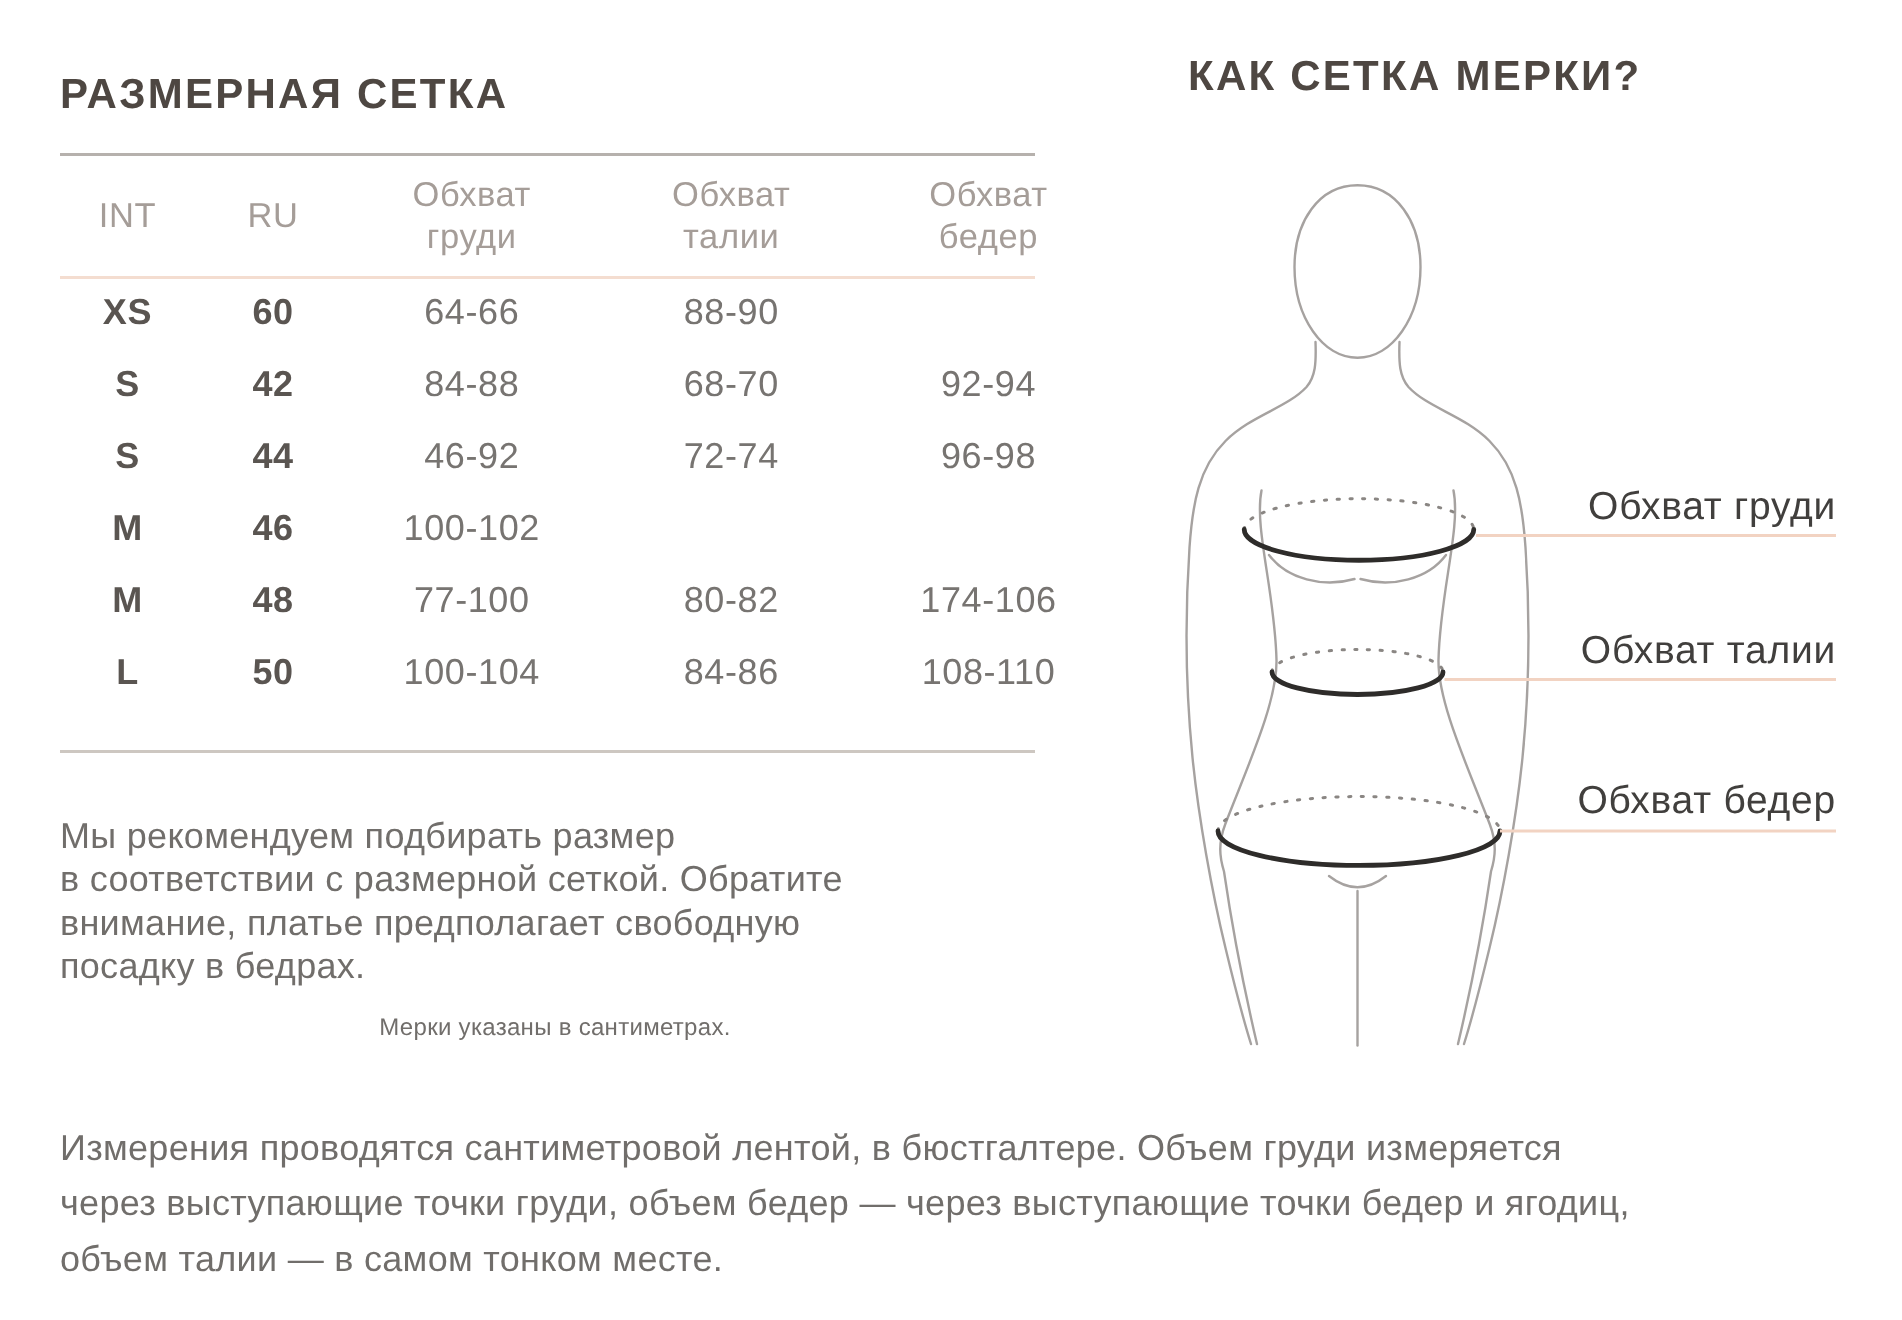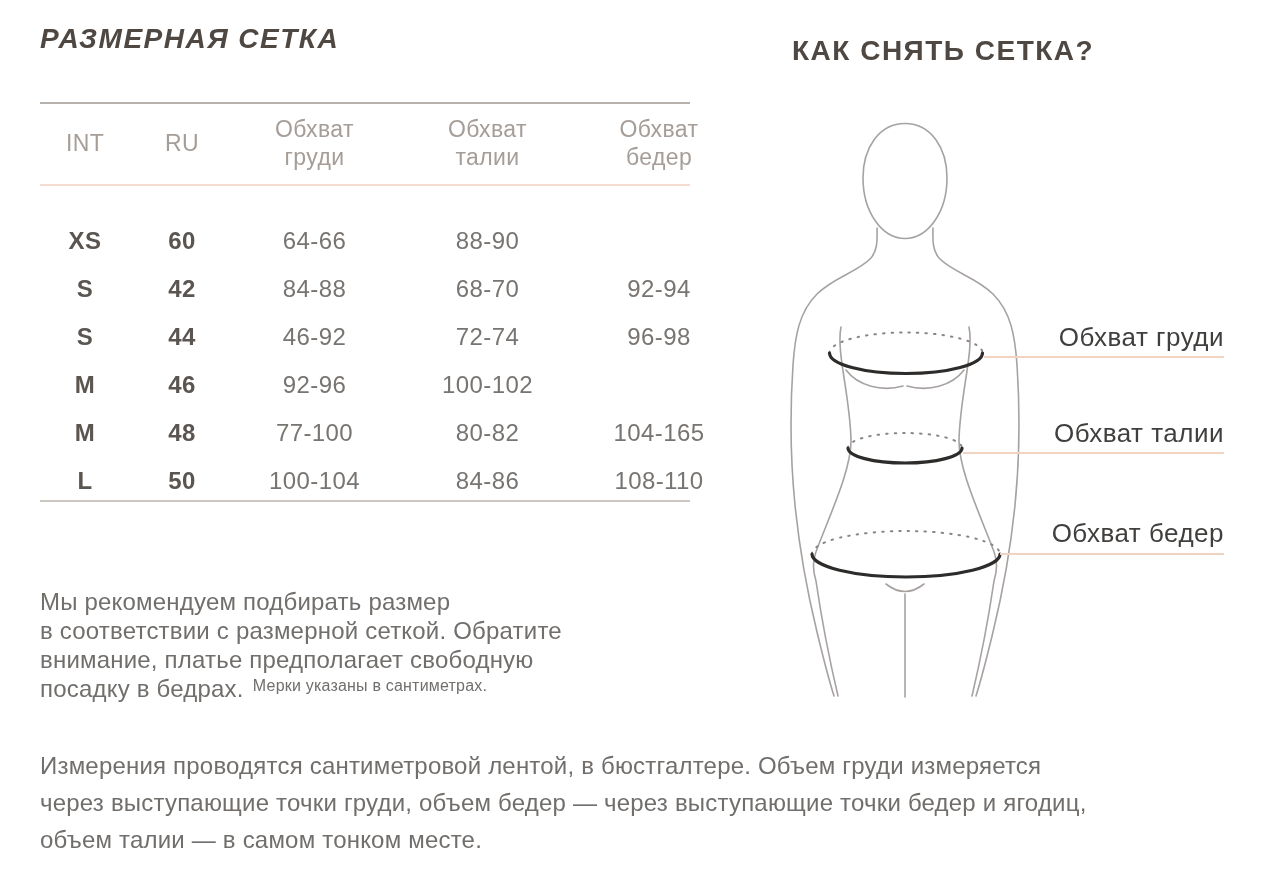--- a/index.html
+++ b/index.html
@@ -4,70 +4,70 @@
 <style>
   html,body{margin:0;padding:0;background:#ffffff;}
   .canvas{
     position:relative;width:1268px;height:880px;background:#ffffff;
     font-family:"Liberation Sans",sans-serif;overflow:hidden;
   }
   .title{
     position:absolute;margin:0;font-size:28px;font-weight:700;
     letter-spacing:1.5px;color:#4e4742;white-space:nowrap;
   }
-  .title.left{left:40px;top:23px;font-style:italic;}
+  .title.left{left:40px;top:47px;}
   .title.right{left:792px;top:35px;}
 
   
   .rule{position:absolute;left:40px;width:650px;height:2px;}
   .rule.top{top:102px;background:#b6b1ad;}
   .rule.mid{top:184px;background:#f4ddd0;}
   .rule.bot{top:500px;background:#cdc7c1;}
   .grid-row{
     display:grid;grid-template-columns:90px 80px 161px 161px 158px;
     align-items:center;
     gap:12px;
   }
   .thead{
     position:absolute;left:40px;top:104px;width:650px;height:80px;
     color:#a59d98;font-size:23px;letter-spacing:0.4px;
   }
   .thead .c{text-align:center;white-space:pre-line;line-height:1.2;}
-  .tbody{position:absolute;left:40px;top:200px;width:650px;padding-top:17px;}
+  .tbody{position:absolute;left:40px;top:185px;width:650px;}
   .tbody .grid-row{height:48px;}
   .tbody .c{text-align:center;font-size:24px;color:#777471;letter-spacing:0.4px;}
   .tbody .c.strong{color:#5a5551;font-weight:700;}
 
   
   .note{
     position:absolute;left:40px;color:#716e6b;font-weight:500;
     white-space:pre-line;letter-spacing:0.2px;
   }
-  .note.reco{top:543px;width:660px;font-size:24px;line-height:29px;margin-top:44px;}
+  .note.reco{top:543px;width:660px;font-size:24px;line-height:29px;}
   .note.units{top:671px;width:660px;font-size:16px;line-height:29px;text-align:center;}
   .note.footer{top:747px;width:1215px;font-size:24px;line-height:37px;}
 
   
   .figure-wrap{position:absolute;left:780px;top:95px;width:460px;height:620px;}
   .m-label{
     position:absolute;right:44px;width:320px;text-align:right;
     font-size:26px;color:#413f3d;font-weight:500;letter-spacing:0.5px;
     white-space:nowrap;
   }
   .m-label.bust{top:322px;}
   .m-label.waist{top:418px;}
   .m-label.hips{top:518px;}
 </style>
 </head>
 <body>
 
 <div class="canvas">
 
   <div class="title left">РАЗМЕРНАЯ СЕТКА</div>
-  <div class="title right">КАК СНЯТЬ СЕТКА?</div>
+  <div class="title right">КАК СЕТКА МЕРКИ?</div>
 
   <div class="rule top"></div>
   <div class="thead grid-row">
     <span class="c">INT</span>
     <span class="c">RU</span>
     <span class="c">Обхват
 груди</span>
     <span class="c">Обхват
 талии</span>
     <span class="c">Обхват
@@ -92,29 +92,28 @@
     <div class="grid-row">
       <span class="c strong">S</span>
       <span class="c strong">44</span>
       <span class="c">46-92</span>
       <span class="c">72-74</span>
       <span class="c">96-98</span>
     </div>
     <div class="grid-row">
       <span class="c strong">M</span>
       <span class="c strong">46</span>
-      <span class="c">92-96</span>
       <span class="c">100-102</span>
     </div>
     <div class="grid-row">
       <span class="c strong">M</span>
       <span class="c strong">48</span>
       <span class="c">77-100</span>
       <span class="c">80-82</span>
-      <span class="c">104-165</span>
+      <span class="c">174-106</span>
     </div>
     <div class="grid-row">
       <span class="c strong">L</span>
       <span class="c strong">50</span>
       <span class="c">100-104</span>
       <span class="c">84-86</span>
       <span class="c">108-110</span>
     </div>
   </div>
   <div class="rule bot"></div>

